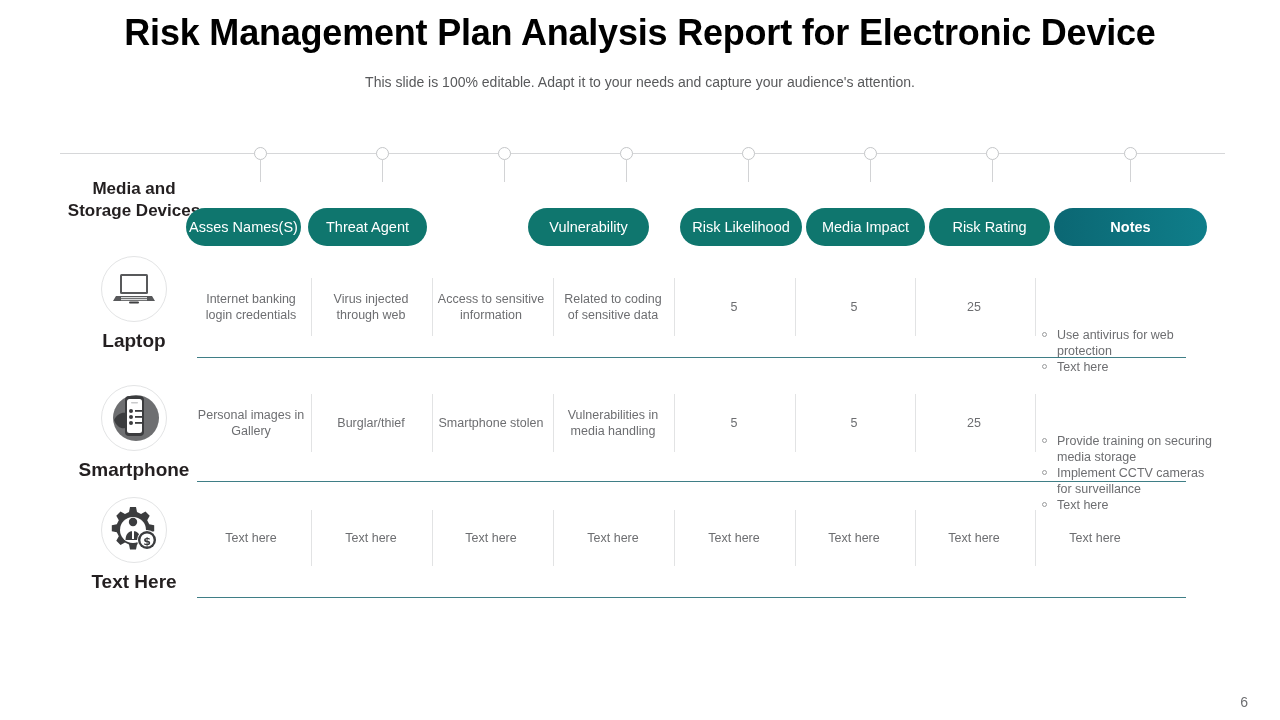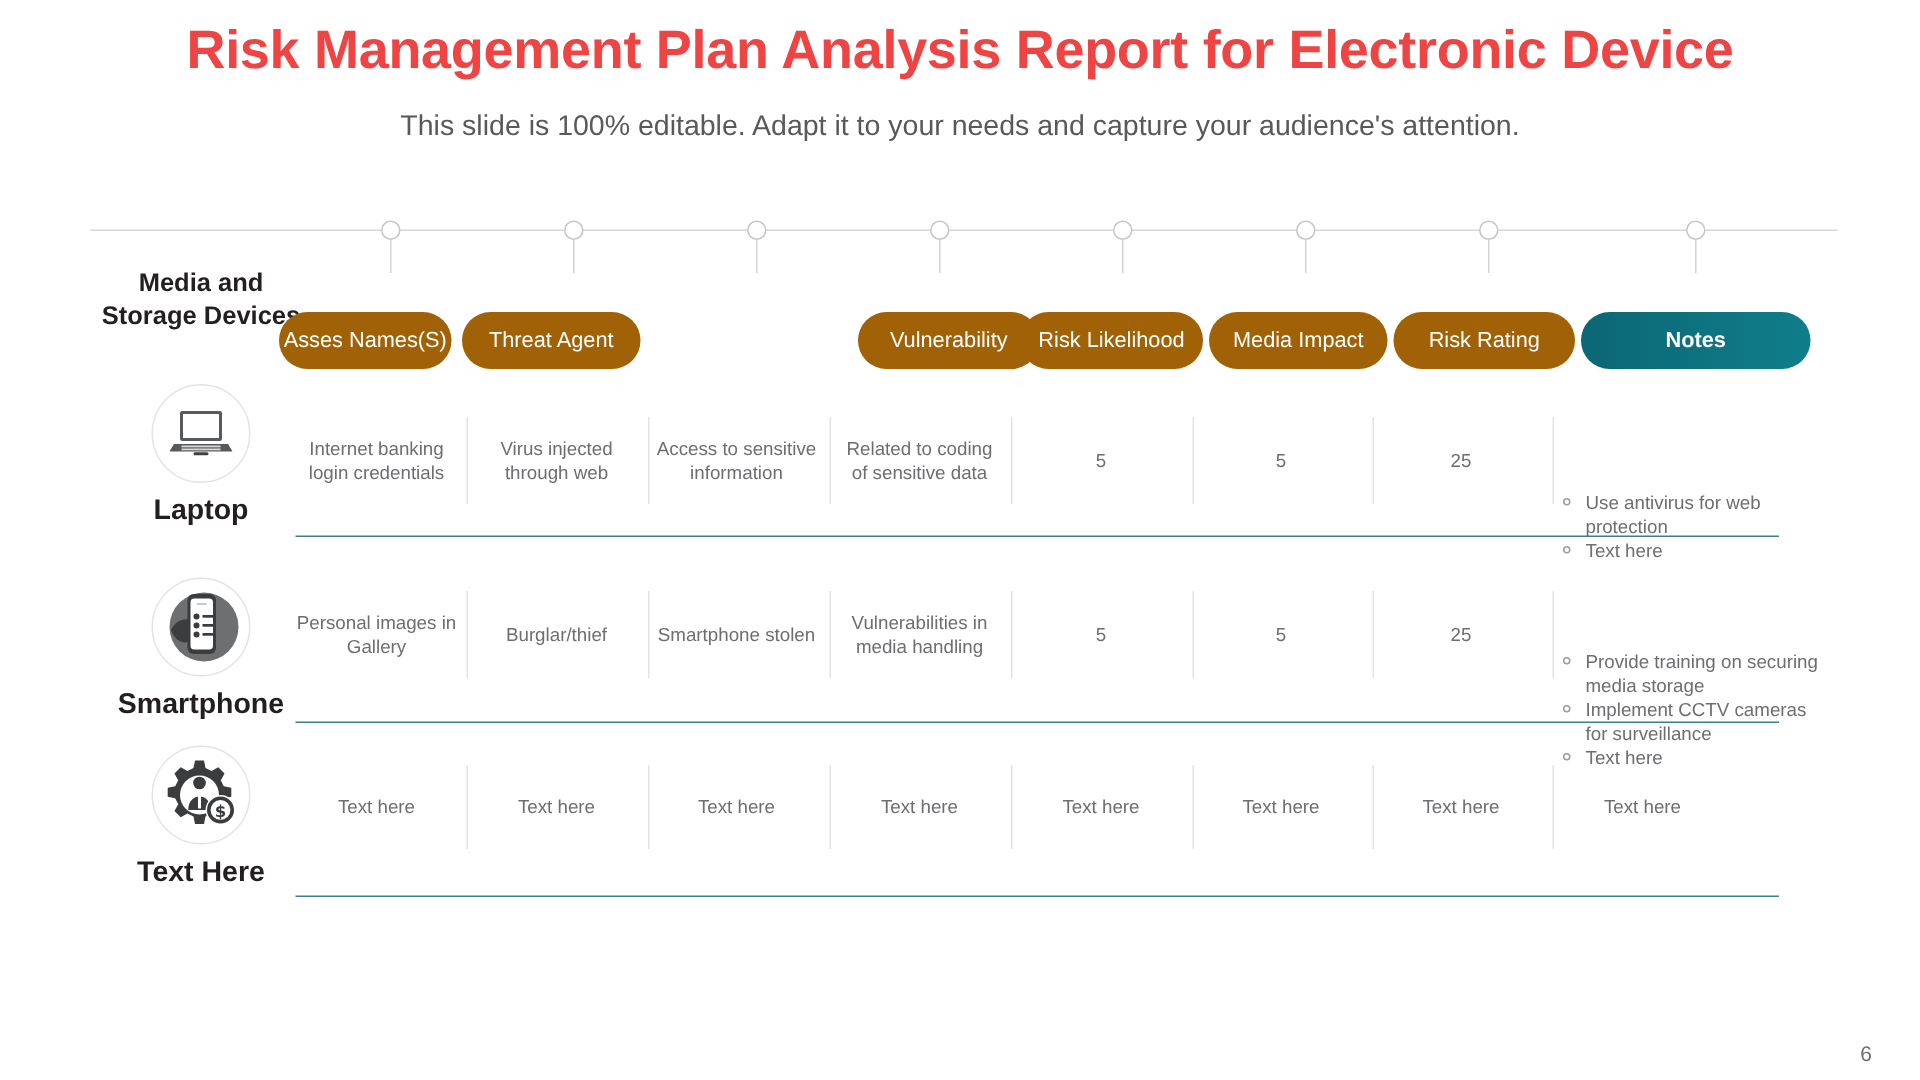--- a/index.html
+++ b/index.html
@@ -9,28 +9,28 @@
     font-family:"Liberation Sans",sans-serif;
     overflow:hidden;
     position:relative;
   }
   .slide{position:absolute;inset:0;}
 
   
   .title{
     position:absolute;left:0;top:12px;width:1280px;
     text-align:center;
-    font-size:36px;font-weight:bold;color:#ef4444;
+    font-size:36px;font-weight:bold;color:#000000;
     letter-spacing:-0.2px;
     white-space:nowrap;
   }
   .subtitle{
     position:absolute;left:0;top:74px;width:1280px;
     text-align:center;
-    font-size:19px;color:#58595b;
+    font-size:14px;color:#58595b;
   }
 
   
   .timeline{position:absolute;left:60px;top:153px;width:1165px;height:1px;background:#d6d7d9;}
   .tl-node{position:absolute;top:147px;width:13px;height:13px;border-radius:50%;
            border:1px solid #c4c6c8;background:#ffffff;box-sizing:border-box;}
   .tl-stem{position:absolute;top:160px;width:1px;height:22px;background:#d2d3d5;}
 
   
   .side-head{
@@ -43,21 +43,21 @@
     border:1px solid #e3e4e5;background:#ffffff;
     margin:0 auto;display:flex;align-items:center;justify-content:center;
     box-sizing:border-box;
   }
   .dev-label{margin-top:8px;font-size:19px;font-weight:bold;color:#231f20;}
   .dev1{top:256px;} .dev2{top:385px;} .dev3{top:497px;}
 
   
   .pill{
     position:absolute;height:38px;border-radius:19px;
-    background:#a16207;
+    background:#0f766e;
     color:#ffffff;font-size:14.5px;
     display:flex;align-items:center;justify-content:center;text-align:center;
     line-height:16px;box-sizing:border-box;
   }
   .pill.dark{background:linear-gradient(90deg,#0b6773 0%,#0f7e8a 100%);font-weight:bold;}
 
   
   .cell{
     position:absolute;
     display:flex;align-items:center;justify-content:center;
@@ -162,21 +162,21 @@
         <circle cx="39" cy="35" r="9" fill="#3b3c3e"></circle>
         <circle cx="39" cy="35" r="6.6" fill="#ffffff"></circle>
         <text x="39" y="39.6" font-family="DejaVu Sans, sans-serif" font-size="11" font-weight="bold" fill="#3b3c3e" text-anchor="middle">$</text>
       </svg>
     </div>
     <div class="dev-label">Text Here</div>
   </div>
 
   <div class="pill" style="left:186px;top:208px;width:115px;">Asses Names(S)</div>
   <div class="pill" style="left:308px;top:208px;width:119px;">Threat Agent</div>
-  <div class="pill" style="left:572px;top:208px;width:121px;text-align:center;">Vulnerability</div>
+  <div class="pill" style="left:528px;top:208px;width:121px;text-align:center;">Vulnerability</div>
   <div class="pill" style="left:680px;top:208px;width:122px;">Risk Likelihood</div>
   <div class="pill" style="left:806px;top:208px;width:119px;">Media Impact</div>
   <div class="pill" style="left:929px;top:208px;width:121px;">Risk Rating</div>
   <div class="pill dark" style="left:1054px;top:208px;width:153px;">Notes</div>
 
   <div class="cell" style="left:196px;top:278px;width:110px;height:58px;">Internet banking login credentials</div>
   <div class="cell" style="left:316px;top:278px;width:110px;height:58px;">Virus injected through web</div>
   <div class="cell" style="left:437px;top:278px;width:108px;height:58px;">Access to sensitive information</div>
   <div class="cell" style="left:558px;top:278px;width:110px;height:58px;">Related to coding of sensitive data</div>
   <div class="cell" style="left:680px;top:278px;width:108px;height:58px;">5</div>

